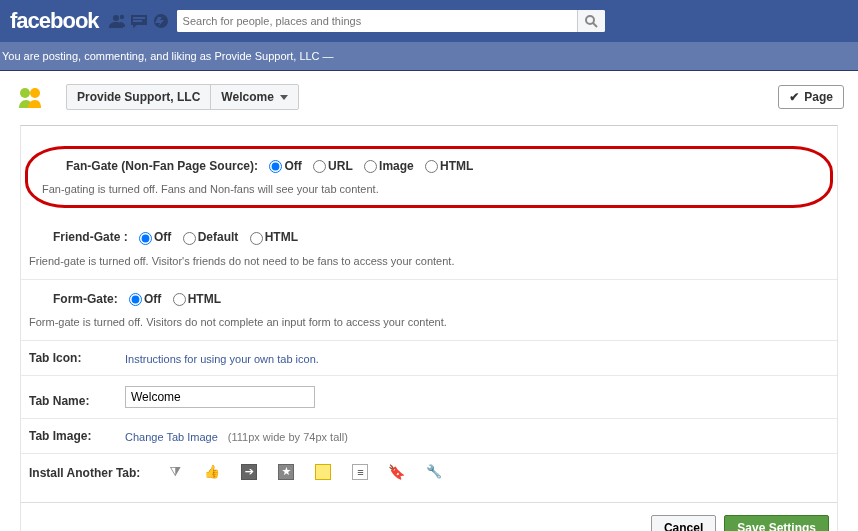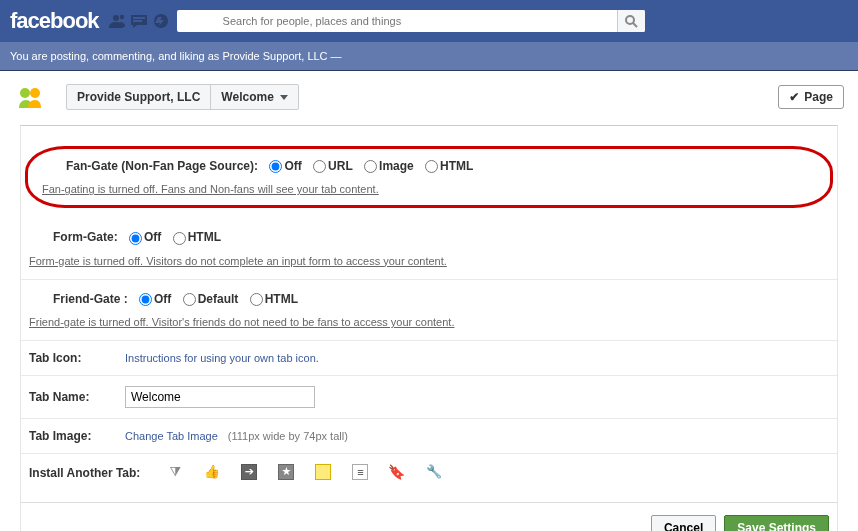--- a/index.html
+++ b/index.html
@@ -3,48 +3,48 @@
 <meta charset="utf-8">
 <style>
   * { box-sizing: border-box; margin: 0; padding: 0; }
   body { font-family: "Lucida Grande", Tahoma, Verdana, Arial, sans-serif; font-size: 11px; background: #fff; color: #333; }
 
   .topbar { background: #3b5998; height: 42px; display: flex; align-items: center; padding: 0 10px; }
   .logo { color: #fff; font-weight: bold; font-size: 22px; letter-spacing: -1px; margin-right: 8px; }
   .topicons { display: flex; gap: 2px; margin-right: 6px; }
   .topicons svg { display: block; }
   .searchwrap { display: flex; background: #fff; height: 22px; border-radius: 2px; overflow: hidden; }
-  .searchwrap input { border: none; outline: none; padding: 0 6px; font-size: 11px; width: 400px; height: 22px; margin-left: 40px; }
+  .searchwrap input { border: none; outline: none; padding: 0 6px; font-size: 11px; width: 400px; height: 22px; }
   .searchbtn { width: 28px; background: #f5f6f7; border-left: 1px solid #ccc; display: flex; align-items: center; justify-content: center; }
 
-  .subbar { background: #627aad; color: #fff; padding: 8px 10px; font-size: 11px; border-bottom: 1px solid #2a3b5f; }
+  .subbar { background: #627aad; color: #fff; padding: 8px 2px; font-size: 11px; border-bottom: 1px solid #2a3b5f; }
 
   .pagewrap { padding: 10px 14px; }
   .header { display: flex; align-items: center; gap: 20px; margin-bottom: 12px; }
   .avatar { width: 32px; height: 32px; display:flex; align-items:center; justify-content:center; }
   .navbtn { border: 1px solid #ccc; background: #f5f6f7; border-radius: 2px; display: flex; align-items: center; height: 26px; }
   .navbtn .seg { padding: 0 10px; font-weight: bold; color: #333; font-size: 12px; height: 100%; display:flex; align-items:center; }
   .navbtn .seg + .seg { border-left: 1px solid #ccc; }
   .navbtn .dd::after { content: ""; display:inline-block; margin-left:6px; border-left:4px solid transparent; border-right:4px solid transparent; border-top:5px solid #555; }
   .spacer { flex: 1; }
   .likedbtn { border: 1px solid #999; background: #fff; border-radius: 3px; padding: 4px 10px; font-weight: bold; font-size: 12px; display:flex; align-items:center; gap:5px; color:#333; }
 
   .content { border: 1px solid #e5e5e5; border-top: 1px solid #ccc; padding: 14px 0 0 0; margin: 0 6px; }
   .section { padding: 12px 8px; border-bottom: 1px solid #e9e9e9; }
   .section:last-of-type { border-bottom: none; }
   .section.redsec { position: relative; border: 3px solid #c00; border-radius: 40px / 26px; padding: 10px 14px; margin: 6px 4px 10px 4px; }
   .lblrow { font-size: 12px; color: #333; padding-left: 24px; }
   .lblrow .title { font-weight: bold; }
   .radio { margin: 0 2px 0 8px; vertical-align: middle; }
   .opt { font-weight: bold; }
-  .helptext { color: #666; font-size: 11px; margin-top: 10px; text-decoration: underline; }
+  .helptext { color: #666; font-size: 11px; margin-top: 10px; }
   .bluelink { color: #3b5998; cursor: pointer; }
   .grey { color: #777; }
 
-  .kv { display: flex; align-items: center; gap: 10px; padding: 10px 8px; border-bottom: 1px solid #e9e9e9; }
+  .kv { display: flex; align-items: flex-end; gap: 10px; padding: 10px 8px; border-bottom: 1px solid #e9e9e9; }
   .kv .k { font-weight: bold; font-size: 12px; width: 86px; }
   .kv input[type=text] { border: 1px solid #bbb; padding: 3px 5px; font-size: 12px; width: 190px; }
 
   .iconrow { display: flex; align-items: flex-end; gap: 21px; padding: 10px 8px 14px; }
   .iconrow .k { font-weight: bold; font-size: 12px; margin-right: 6px; }
   .smicon { width: 16px; height: 16px; display:inline-flex; align-items:center; justify-content:center; font-size: 11px; border:1px solid #aaa; background:#eee; }
   .smicon.arrow { background:#666; color:#fff; border-color:#555; }
   .smicon.star { background:#888; color:#fff; border-color:#666; }
   .smicon.note { background:#ffeb7a; border-color:#d6b100; }
   .smicon.page { background:#fff; }
@@ -128,35 +128,35 @@
         <input type="radio" name="fg" class="radio" checked="" style=""><span class="opt">Off</span>
         <input type="radio" name="fg" class="radio" style=""><span class="opt">URL</span>
         <input type="radio" name="fg" class="radio" style=""><span class="opt">Image</span>
         <input type="radio" name="fg" class="radio" style=""><span class="opt">HTML</span>
       </div>
       <div class="helptext">Fan-gating is turned off. Fans and Non-fans will see your tab content.</div>
     </div>
 
     <div class="section">
       <div class="lblrow">
-        <span class="title">Form-Gate:</span>
-        <input type="radio" name="fmg" class="radio" checked="" style=""><span class="opt">Off</span>
-        <input type="radio" name="fmg" class="radio" style=""><span class="opt">HTML</span>
-      </div>
-      <div class="helptext">Form-gate is turned off. Visitors do not complete an input form to access your content.</div>
-    </div>
-
-    <div class="section">
-      <div class="lblrow">
         <span class="title">Friend-Gate :</span>
         <input type="radio" name="frg" class="radio" checked="" style=""><span class="opt">Off</span>
         <input type="radio" name="frg" class="radio" style=""><span class="opt">Default</span>
         <input type="radio" name="frg" class="radio" style=""><span class="opt">HTML</span>
       </div>
       <div class="helptext">Friend-gate is turned off. Visitor's friends do not need to be fans to access your content.</div>
+    </div>
+
+    <div class="section">
+      <div class="lblrow">
+        <span class="title">Form-Gate:</span>
+        <input type="radio" name="fmg" class="radio" checked="" style=""><span class="opt">Off</span>
+        <input type="radio" name="fmg" class="radio" style=""><span class="opt">HTML</span>
+      </div>
+      <div class="helptext">Form-gate is turned off. Visitors do not complete an input form to access your content.</div>
     </div>
 
     <div class="kv">
       <div class="k">Tab Icon:</div>
       <span class="bluelink">Instructions for using your own tab icon.</span>
     </div>
 
     <div class="kv">
       <div class="k">Tab Name:</div>
       <input type="text" value="Welcome" style="">

